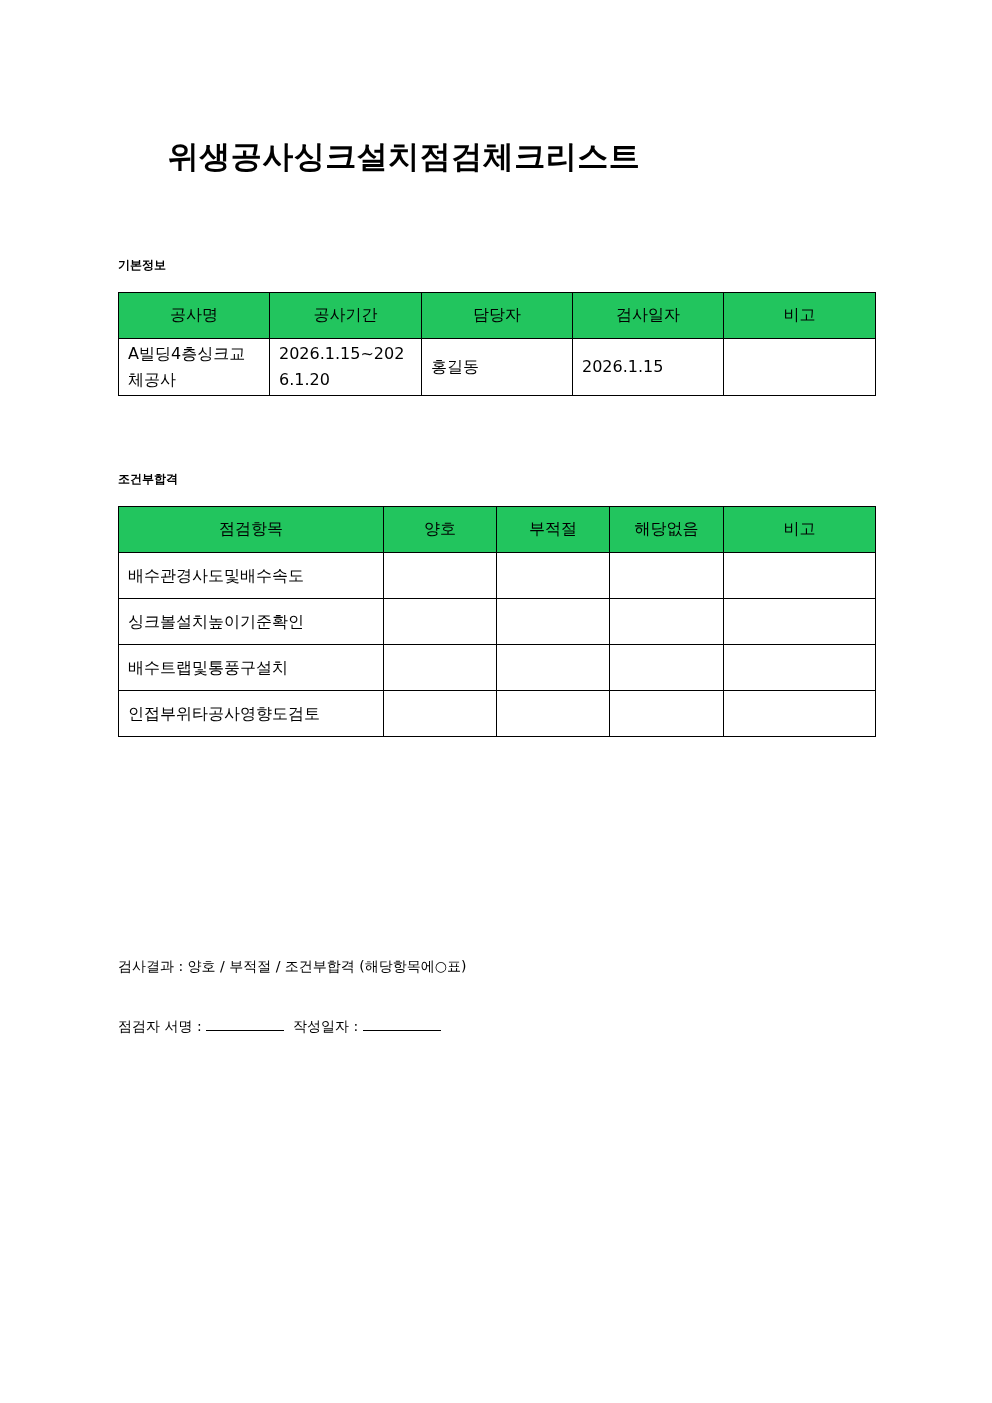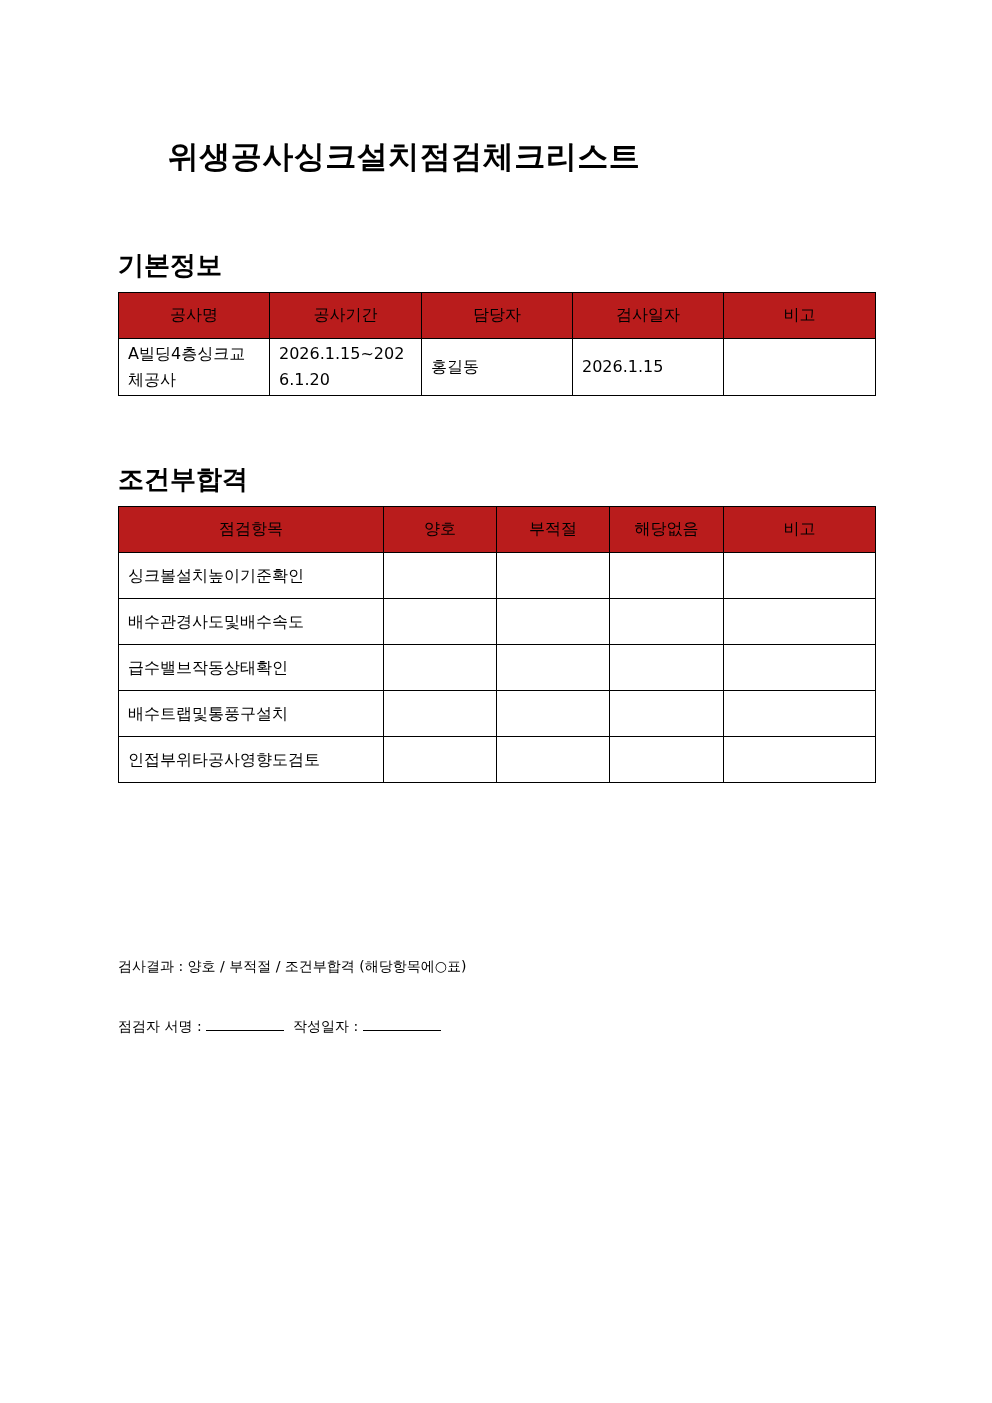--- a/index.html
+++ b/index.html
@@ -22,40 +22,40 @@
       width: 808px;
       text-align: center;
       font-size: 31px;
       font-weight: bold;
       letter-spacing: 0.5px;
       line-height: 44px;
     }
     .section-title {
       position: absolute;
       left: 118px;
-      font-size: 26px;
+      font-size: 12px;
       font-weight: bold;
       line-height: 26px;
     }
     table {
       position: absolute;
       left: 118px;
       width: 757px;
       border-collapse: collapse;
       table-layout: fixed;
       font-size: 16px;
     }
     th, td {
       border: 1.5px solid #000;
       padding: 0 9px;
       vertical-align: middle;
       overflow: hidden;
     }
     th {
-      background: #b91c1c;
+      background: #22c55e;
       font-weight: normal;
       height: 45px;
     }
     td {
       text-align: left;
       line-height: 26px;
     }
     #info-table td {
       height: 56px;
       word-break: break-all;
@@ -127,35 +127,28 @@
     <tr>
       <th>점검항목</th>
       <th>양호</th>
       <th>부적절</th>
       <th>해당없음</th>
       <th>비고</th>
     </tr>
   </thead>
   <tbody>
     <tr>
-      <td>싱크볼설치높이기준확인</td>
-      <td></td>
-      <td></td>
-      <td></td>
-      <td></td>
-    </tr>
-    <tr>
       <td>배수관경사도및배수속도</td>
       <td></td>
       <td></td>
       <td></td>
       <td></td>
     </tr>
     <tr>
-      <td>급수밸브작동상태확인</td>
+      <td>싱크볼설치높이기준확인</td>
       <td></td>
       <td></td>
       <td></td>
       <td></td>
     </tr>
     <tr>
       <td>배수트랩및통풍구설치</td>
       <td></td>
       <td></td>
       <td></td>

